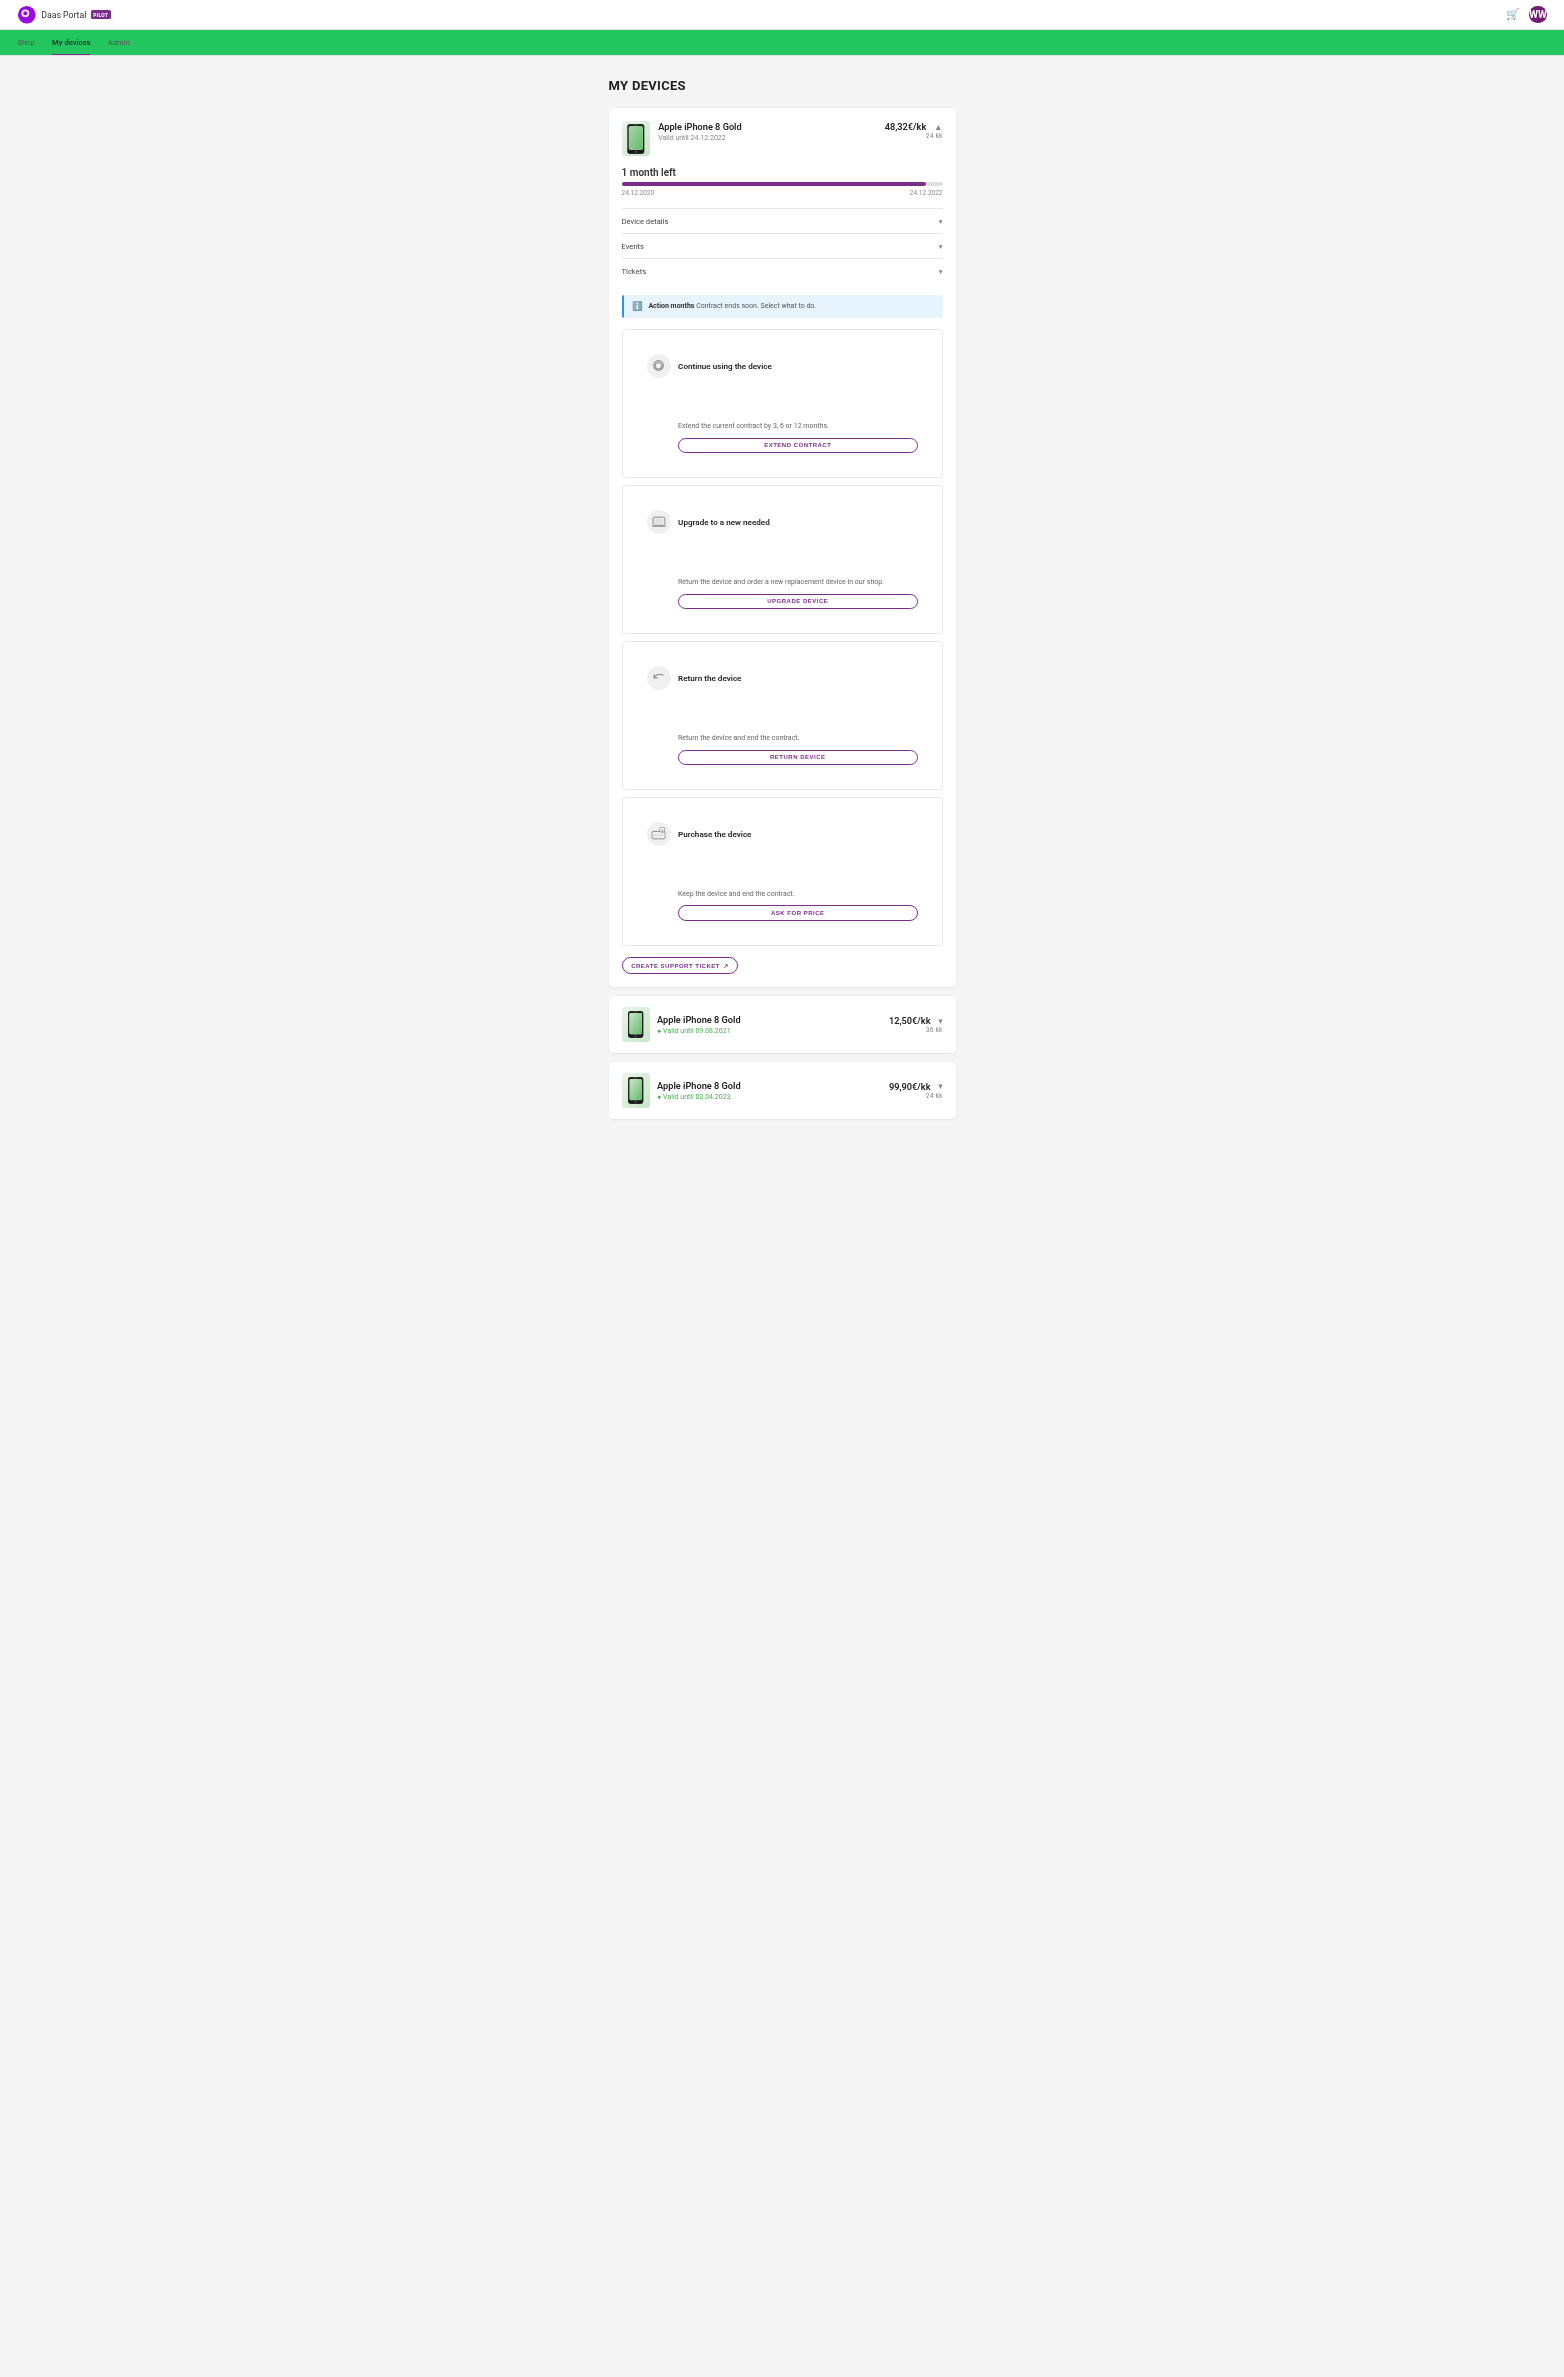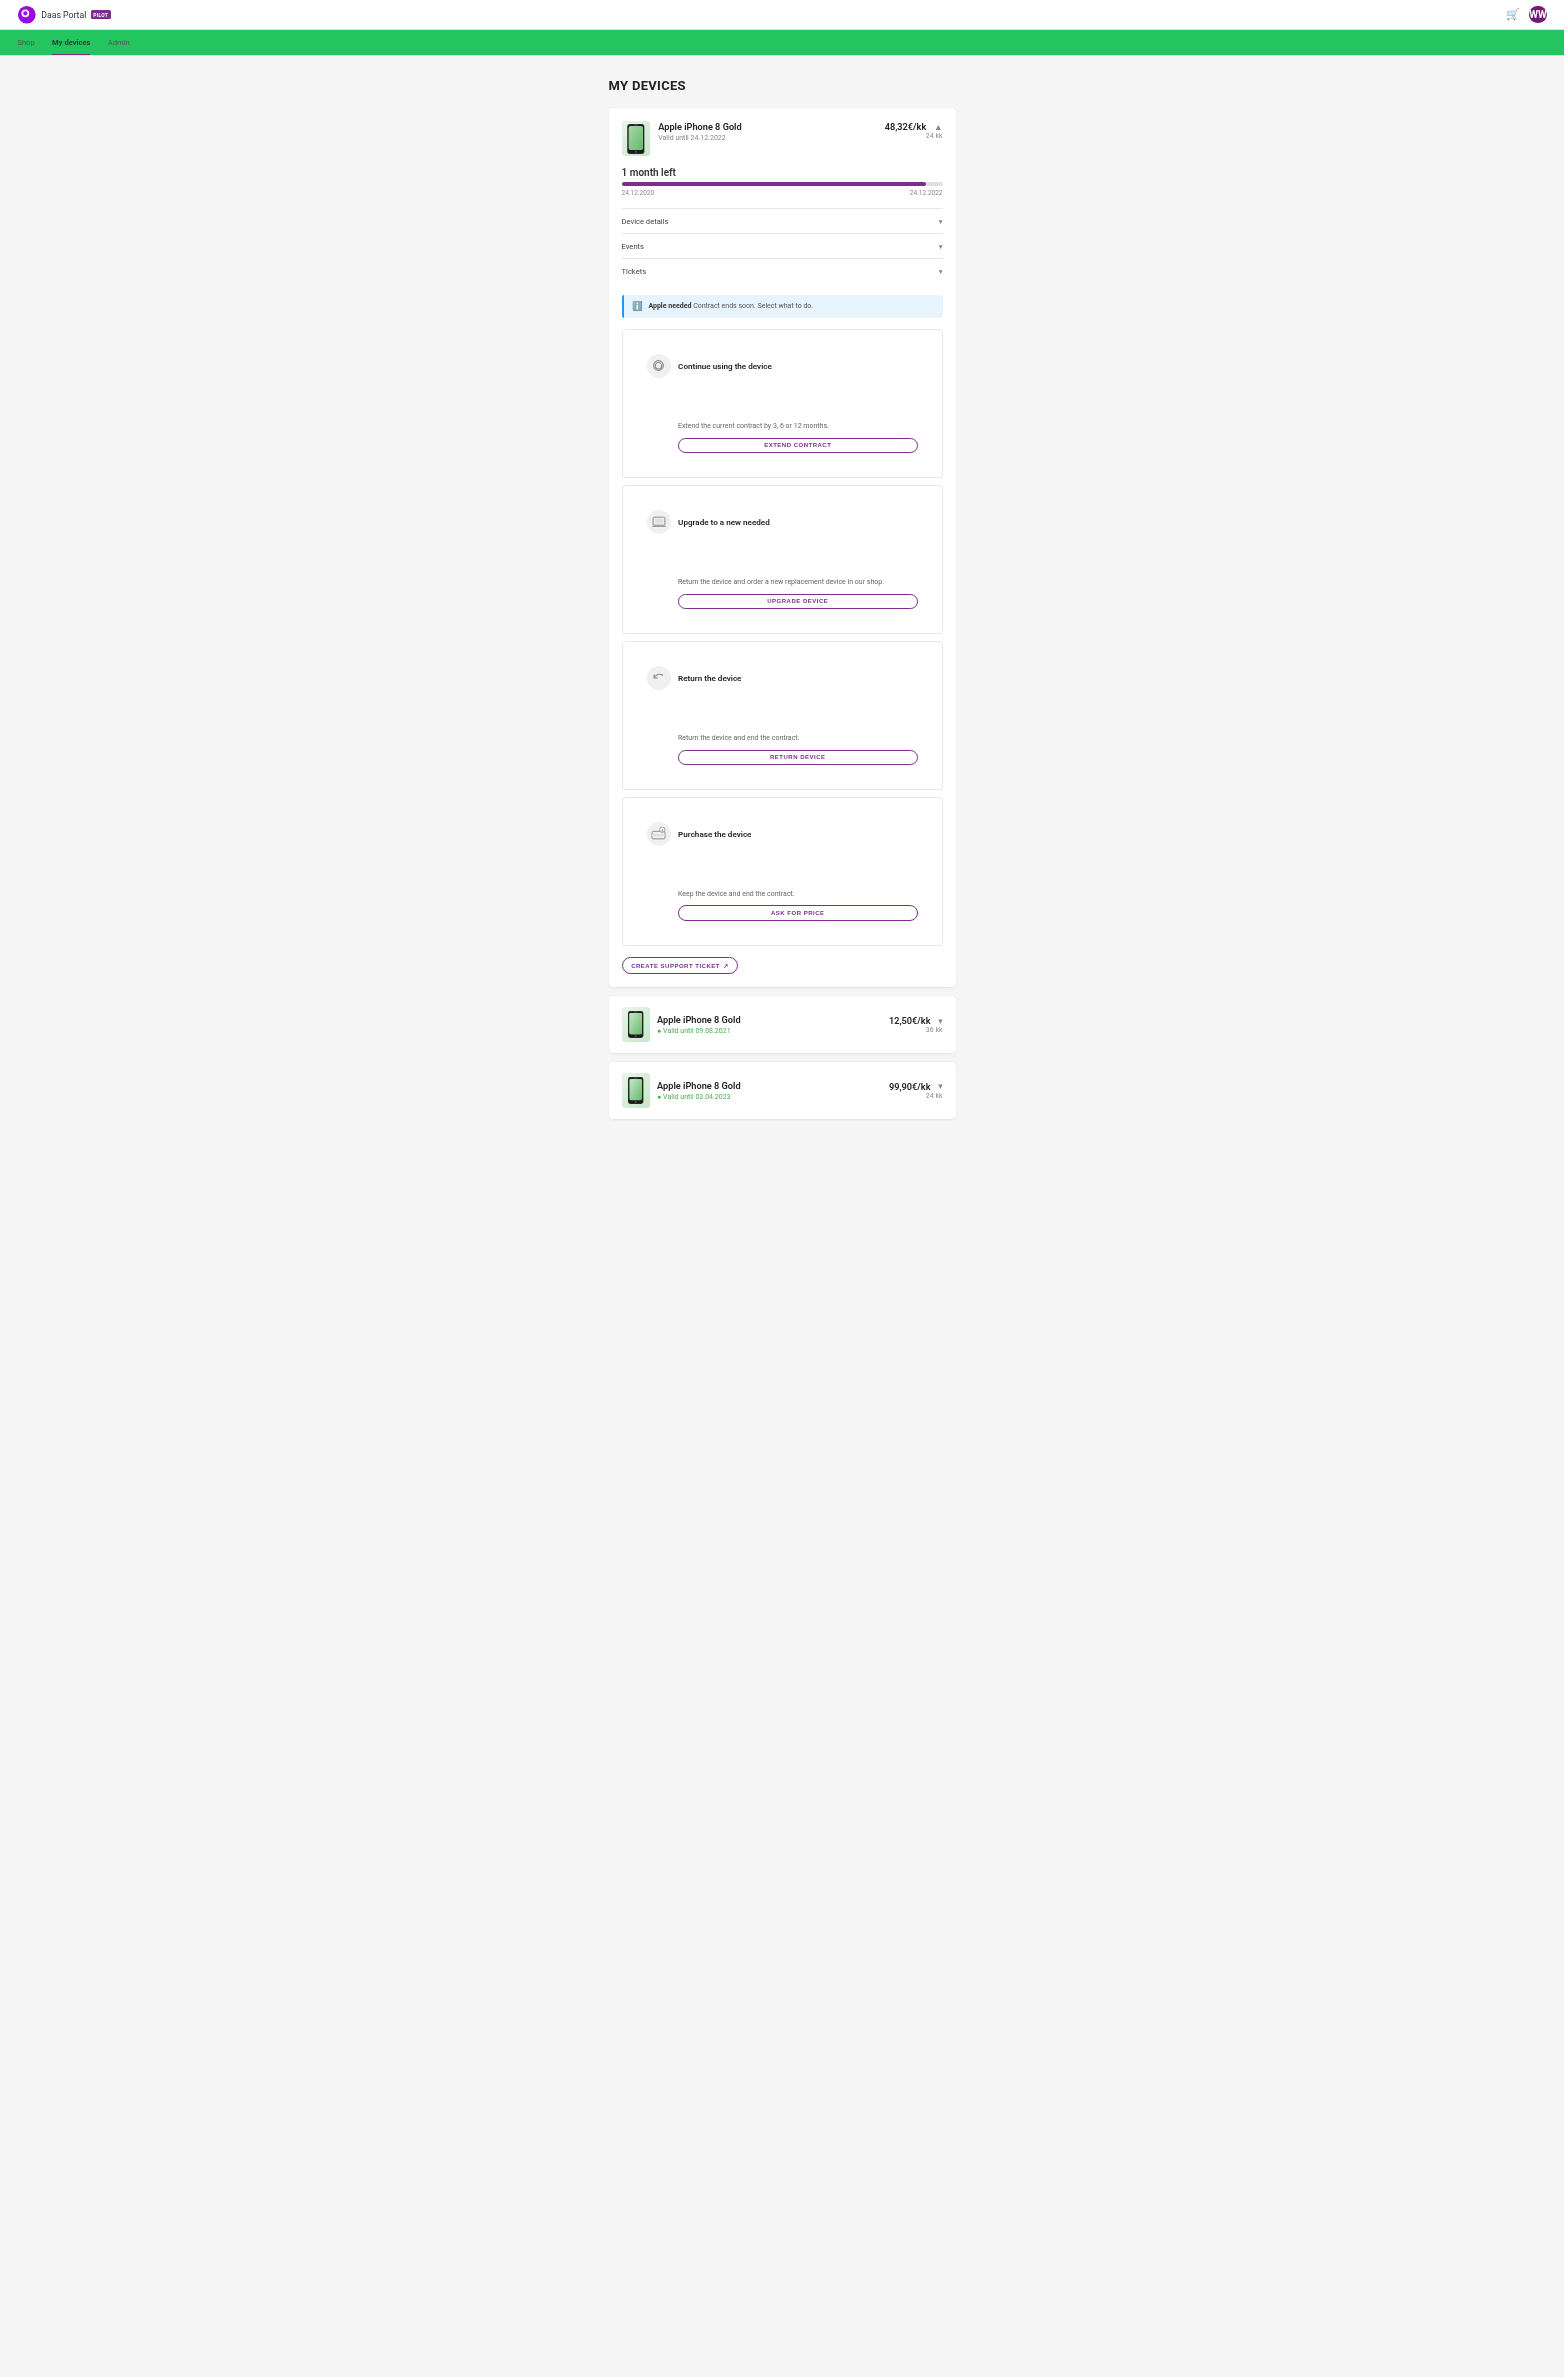--- a/index.html
+++ b/index.html
@@ -307,21 +307,21 @@
       <div class="accordion">
         <span class="accordion-label">Tickets</span>
         <span class="accordion-chevron">▾</span>
       </div>
     </div>
 
     
     <div class="action-banner">
       <span class="info-dot">ℹ️</span>
       <div>
-        <strong>Apple needed</strong>
+        <strong>Action months</strong>
         <span> Contract ends soon. Select what to do.</span>
       </div>
     </div>
 
     
 
     
     <div class="option-card">
       <div class="option-header">
         <div class="option-icon">

